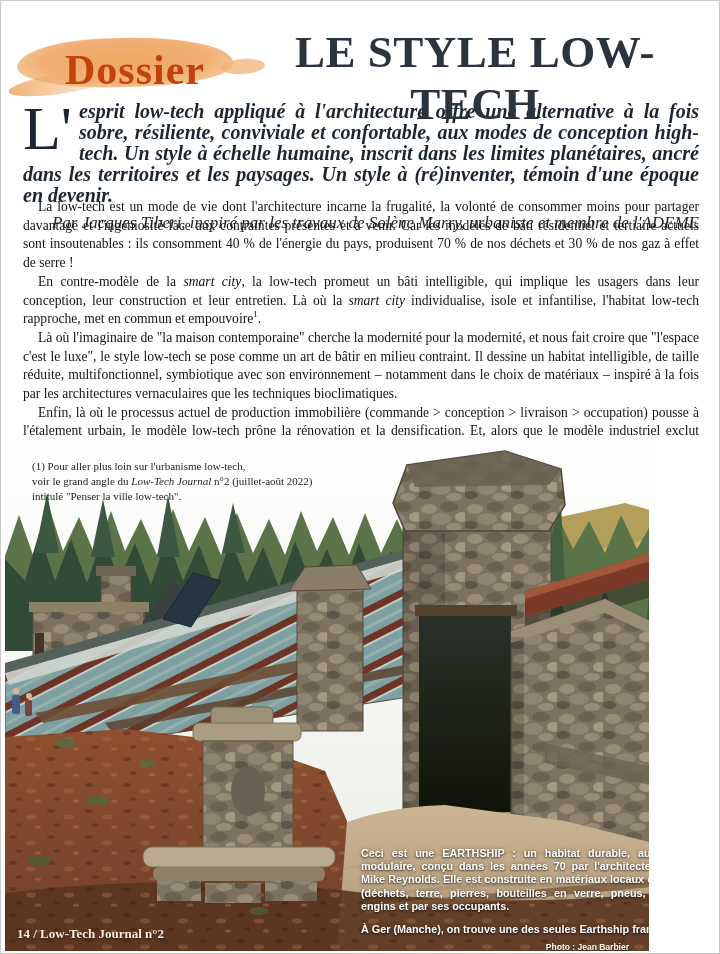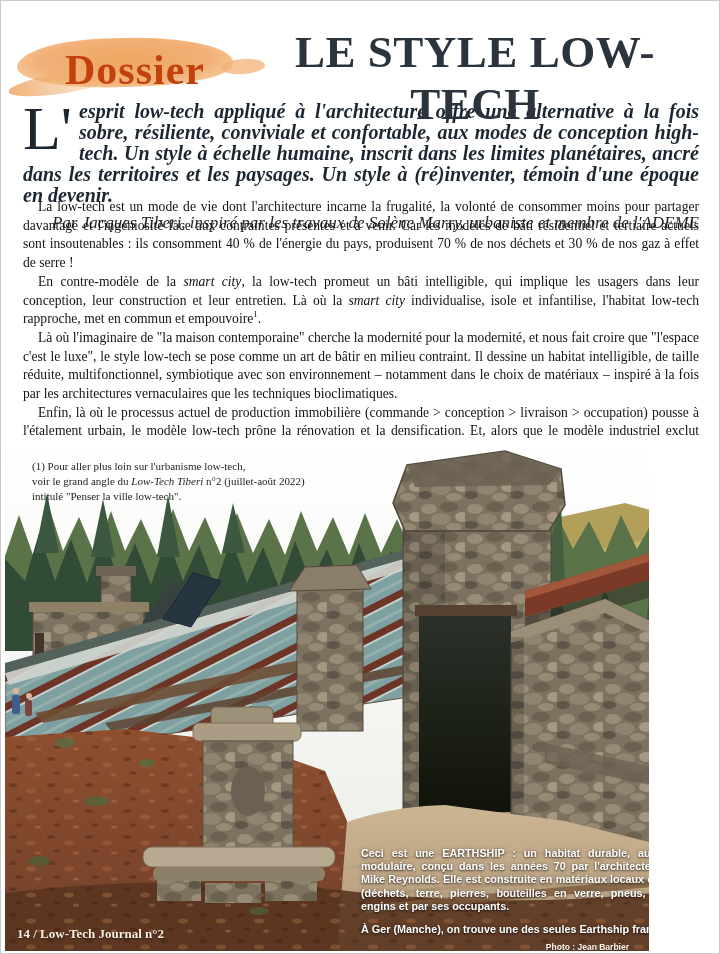--- a/index.html
+++ b/index.html
@@ -74,21 +74,21 @@
   </section>
 
   <section class="body-text">
     <p>La low-tech est un mode de vie dont l'architecture incarne la frugalité, la volonté de consommer moins pour partager davantage et l'ingéniosité face aux contraintes présentes et à venir. Car les modèles de bâti résidentiel et tertiaire actuels sont insoutenables : ils consomment 40 % de l'énergie du pays, produisent 70 % de nos déchets et 30 % de nos gaz à effet de serre !</p>
     <p>En contre-modèle de la <i>smart city</i>, la low-tech promeut un bâti intelligible, qui implique les usagers dans leur conception, leur construction et leur entretien. Là où la <i>smart city</i> individualise, isole et infantilise, l'habitat low-tech rapproche, met en commun et empouvoire<sup>1</sup>.</p>
     <p>Là où l'imaginaire de "la maison contemporaine" cherche la modernité pour la modernité, et nous fait croire que "l'espace c'est le luxe", le style low-tech se pose comme un art de bâtir en milieu contraint. Il dessine un habitat intelligible, de taille réduite, multifonctionnel, symbiotique avec son environnement – notamment dans le choix de matériaux – inspiré à la fois par les architectures vernaculaires que les techniques bioclimatiques.</p>
     <p>Enfin, là où le processus actuel de production immobilière (commande &gt; conception &gt; livraison &gt; occupation) pousse à l'étalement urbain, le modèle low-tech prône la rénovation et la densification. Et, alors que le modèle industriel exclut l'habitant, la low-tech lui offre de s'approprier son logement, dans le cadre de chantiers participatifs.</p>
   </section>
 
   <aside class="footnote">(1) Pour aller plus loin sur l'urbanisme low-tech,
-voir le grand angle du <i>Low-Tech Tiberi</i> n°2 (juillet-août 2022)
+voir le grand angle du <i>Low-Tech Journal</i> n°2 (juillet-août 2022)
 intitulé "Penser la ville low-tech".</aside>
 
   <figure class="photo">
     <svg viewBox="0 0 712 510" aria-hidden="true">
       <defs>
         <linearGradient id="sky" x1="0" y1="0" x2="0" y2="1">
           <stop offset="0" stop-color="#ffffff"></stop>
             <stop offset="1" stop-color="#e9ede4"></stop>
         </linearGradient>
         <linearGradient id="openingG" x1="0" y1="0" x2="0" y2="1">

